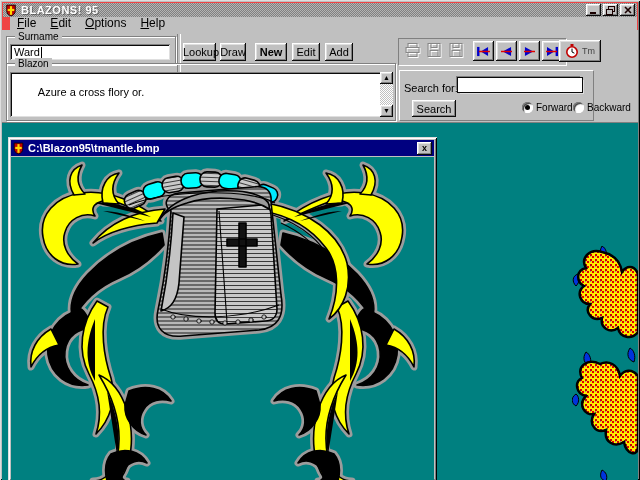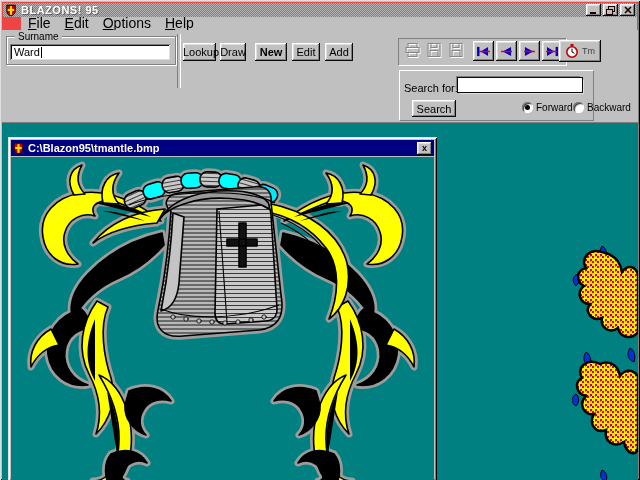--- a/index.html
+++ b/index.html
@@ -14,22 +14,22 @@
     background-size:2px 2px;display:flex;align-items:center;padding:0 2px;}
   .titletext{color:#fff;font-weight:bold;font-size:11px;line-height:14px;margin-left:4px;
     text-shadow:1px 1px 0 rgba(0,0,0,.35);letter-spacing:.5px;}
   .tb-spacer{flex:1;}
   .tb-btn{width:15px;height:12px;margin-left:2px;background:#c0c0c0;position:relative;
     box-shadow: inset -1px -1px 0 #0a0a0a, inset 1px 1px 0 #fff,
                 inset -2px -2px 0 #808080, inset 2px 2px 0 #dfdfdf;
     display:flex;align-items:center;justify-content:center;}
   .tb-btn svg{display:block;}
   
-  .menubar{position:absolute;left:21px;right:3px;top:17px;height:13px;background:#c0c0c0;
-    font-size:14px;color:#000;display:flex;align-items:flex-end;}
+  .menubar{position:absolute;left:10px;right:3px;top:17px;height:13px;background:#c0c0c0;
+    font-size:12px;color:#000;display:flex;align-items:flex-end;}
   .menu-item{display:inline-block;padding:0 7px;line-height:13px;}
   .menu-item::first-letter{text-decoration:underline;}
   
   .panel{position:absolute;left:2px;right:2px;top:30px;height:92px;background:#c0c0c0;
     border-bottom:1px solid #808080;}
   .groupbox{position:absolute;border:1px solid #808080;
     box-shadow:1px 1px 0 #fff, inset 1px 1px 0 #fff;}
   .grouplabel{position:absolute;top:-6px;left:8px;background:#c0c0c0;padding:0 3px;
     font-size:10px;line-height:11px;color:#000;}
   .field{background:#fff;position:absolute;
@@ -213,20 +213,30 @@
 
     <button class="w95btn timerbtn">
       <svg width="14" height="15" viewBox="0 0 14 15">
         <rect x="5.5" y="0" width="3" height="2.4" fill="#c00000"></rect>
         <circle cx="7" cy="8" r="5.2" fill="#fff" stroke="#c00000" stroke-width="1.6"></circle>
         <path d="M7,8 L7,4.6 M7,8 L9.4,9.2" stroke="#000" stroke-width="1"></path>
       </svg>
       <span style="font-size:9px;color:#444;text-align:right;">Tm</span>
     </button>
 
+    <div class="groupbox" style="left:4px;top:33px;width:388px;height:56px;">
+      <span class="grouplabel">Blazon</span>
+      <div class="field" style="left:3px;top:8px;width:379px;height:43px;">
+        <span>Azure a cross flory or.</span>
+        <div class="vscroll">
+          <div class="scrollbtn" style="top:0;">▲</div>
+          <div class="scrollbtn" style="bottom:0;">▼</div>
+        </div>
+      </div>
+    </div>
 
     <div class="searchpanel">
       <span class="searchlabel">Search for:</span>
       <input class="searchinput" value="" style="">
       <button class="w95btn" style="left:12px;top:29px;width:44px;height:17px;">Search</button>
       <span class="radio checked" style="left:82px;top:31px;">
         <span class="circ">
             <span class="dot"></span>
           </span>
         <span>Forward</span>

